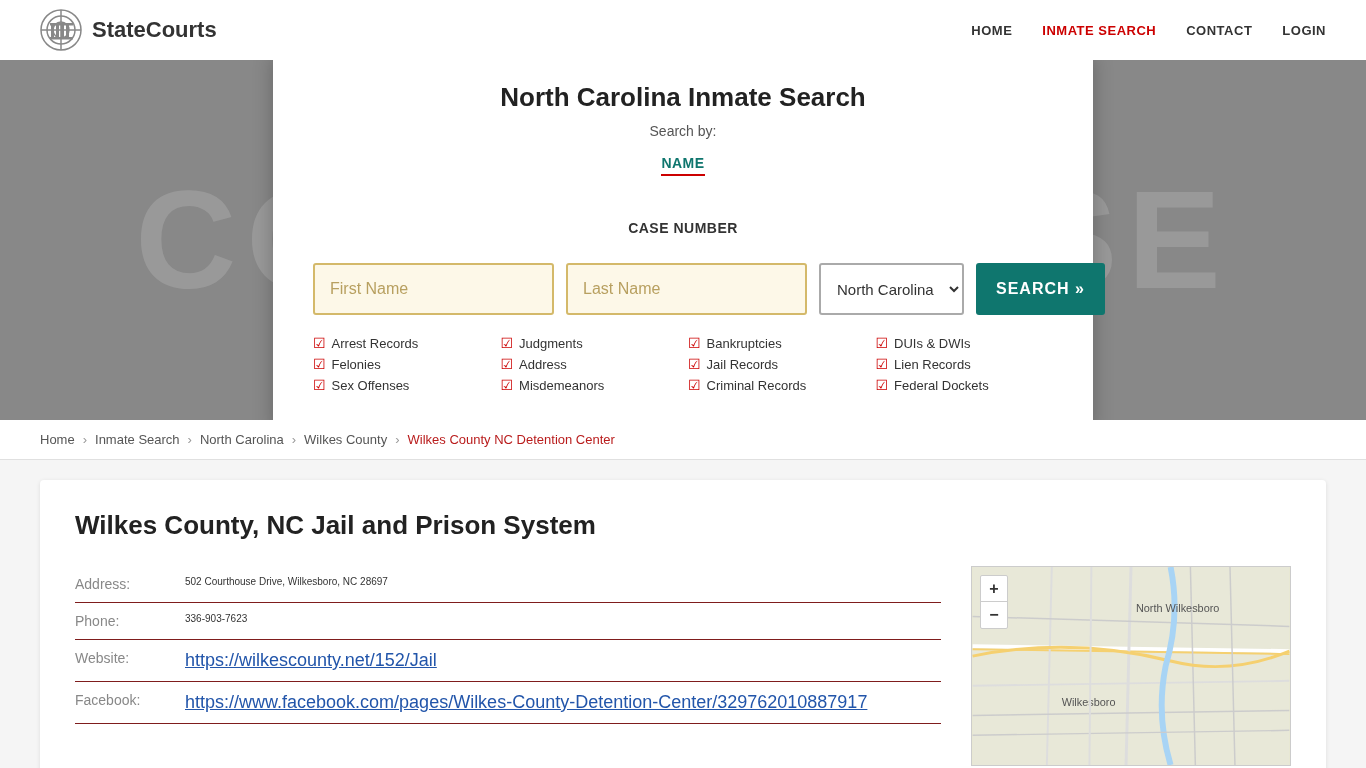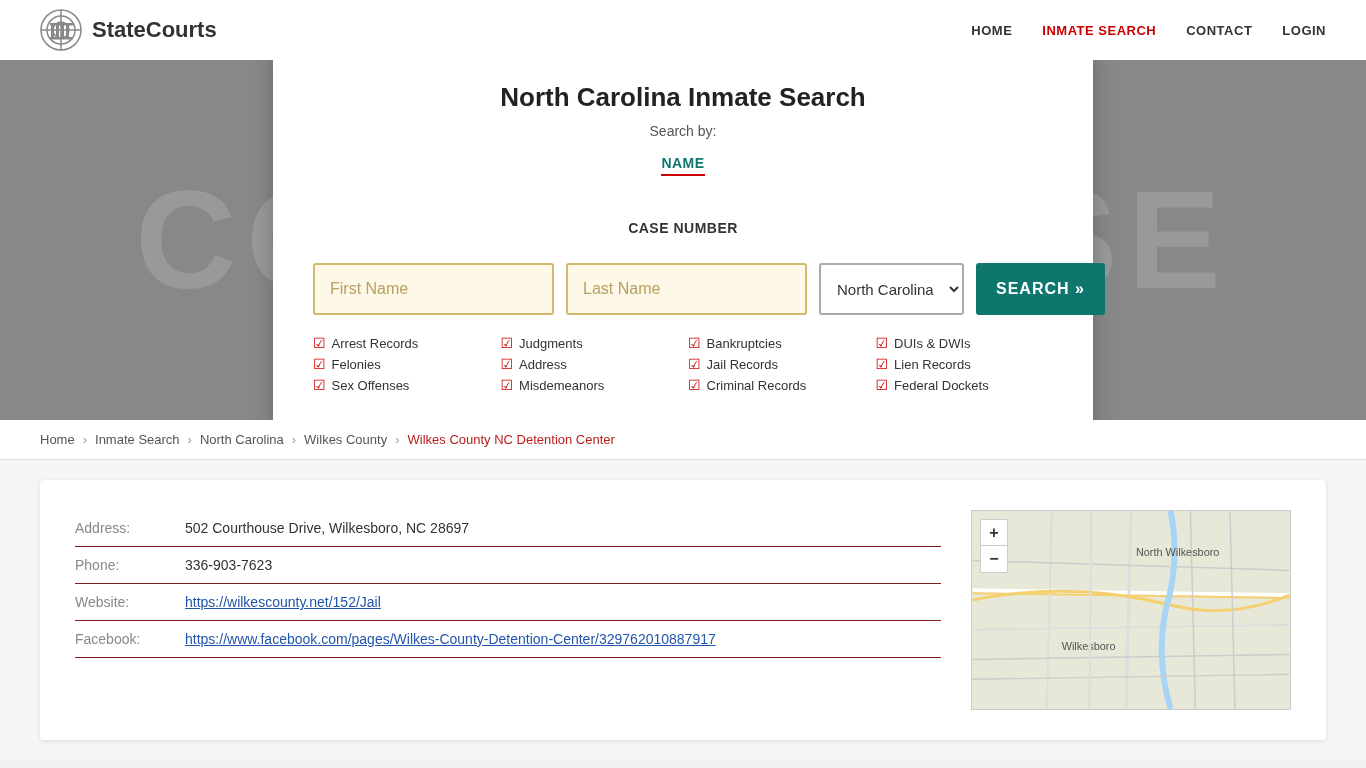--- a/index.html
+++ b/index.html
@@ -227,26 +227,26 @@
       gap: 20px;
     }
     .info-label {
       color: #888;
       font-size: 14px;
       min-width: 90px;
       flex-shrink: 0;
     }
     .info-value {
       color: #333;
-      font-size: 14px;
+      font-size: 10px;
     }
     .info-link {
       color: #2255aa;
       text-decoration: underline;
-      font-size: 14px;
+      font-size: 18px;
     }
 
     .content-layout {
       display: flex;
       gap: 30px;
     }
     .info-side {
       flex: 1;
     }
     .map-side {
@@ -404,20 +404,21 @@
     <span class="breadcrumb-sep">›</span>
     <a class="breadcrumb-link" href="#">North Carolina</a>
     <span class="breadcrumb-sep">›</span>
     <a class="breadcrumb-link" href="#">Wilkes County</a>
     <span class="breadcrumb-sep">›</span>
     <span class="breadcrumb-current">Wilkes County NC Detention Center</span>
   </div>
 
 <div class="main-content">
   <div class="content-card">
+    <div class="facility-title">Wilkes County, NC Jail and Prison System</div>
 
     <div class="content-layout">
       <div class="info-side">
         <div class="info-row">
           <span class="info-label">Address:</span>
           <span class="info-value">502 Courthouse Drive, Wilkesboro, NC 28697</span>
         </div>
         <div class="info-row">
           <span class="info-label">Phone:</span>
           <span class="info-value">336-903-7623</span>

